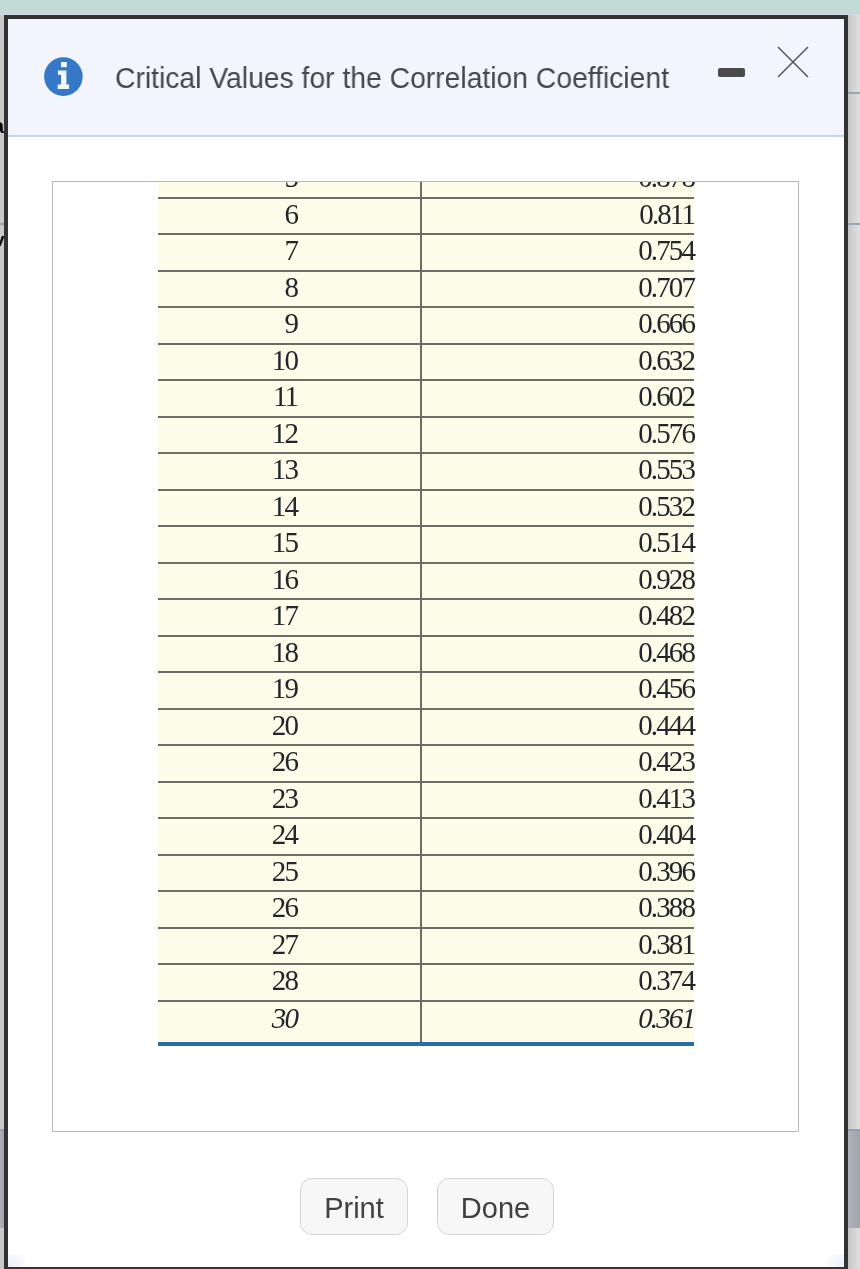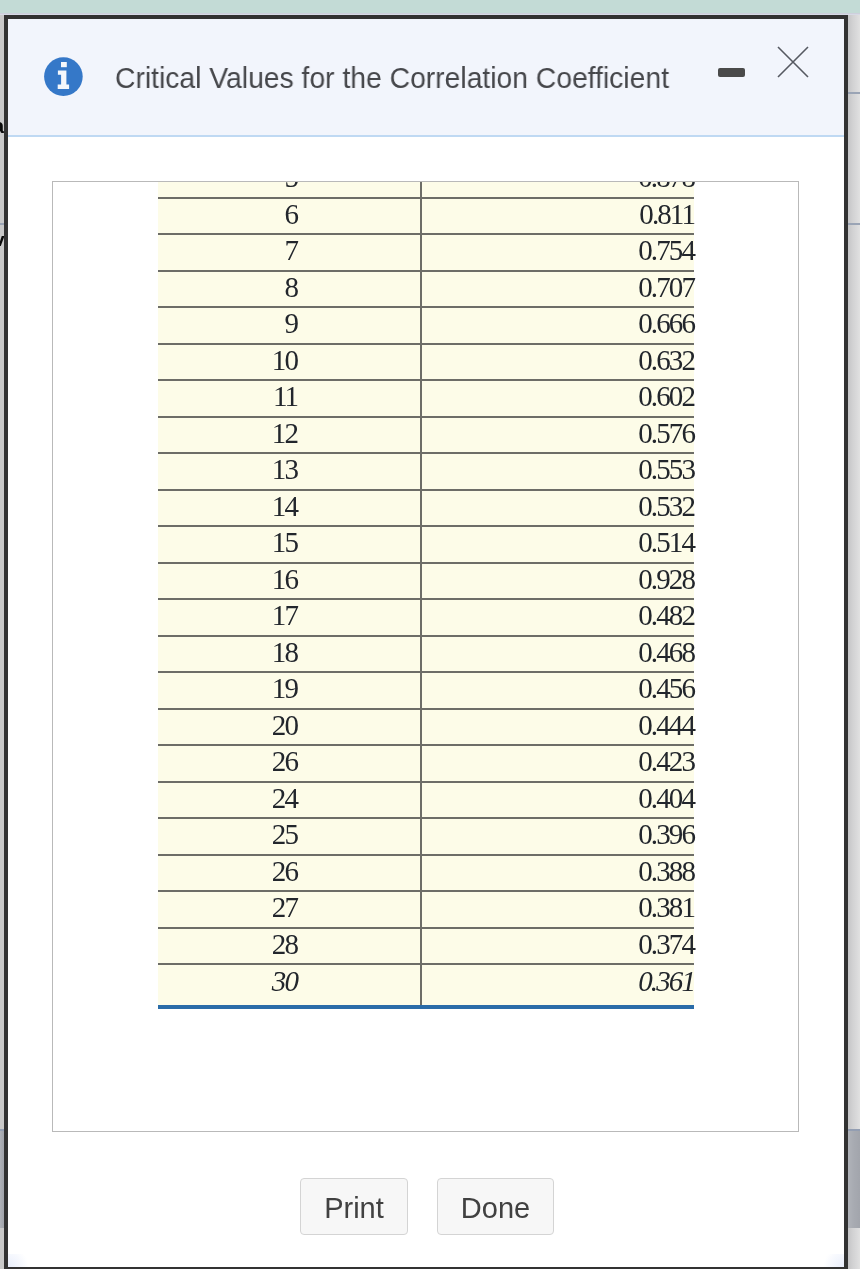--- a/index.html
+++ b/index.html
@@ -49,21 +49,21 @@
                 letter-spacing:-1.9px;text-indent:-4px;}
   table.crit td.c1{width:263px;box-sizing:border-box;border-right:2px solid #6d6d67;text-align:right;padding:0 123px 0 0;}
   table.crit td.c2{width:273px;box-sizing:border-box;padding:0 0 0 5px;}
   table.crit tr:last-child td{height:43px;border-bottom:4px solid #2b6ca8;}
   table.crit td span{display:inline-block;position:relative;top:-2px;}
   table.crit tr:last-child td span{top:-4px;font-style:italic;}
 
   
   .footer{position:absolute;left:-3.5px;top:1041px;width:844px;text-align:center;font-size:0;}
   .btn{display:inline-block;height:57px;line-height:58px;
-       border:1px solid #d4d4d4;border-radius:4px;background:#f7f7f7;color:#414141;
+       border:1px solid #d4d4d4;border-radius:12px;background:#f7f7f7;color:#414141;
        font-size:29px;font-family:"Liberation Sans",sans-serif;box-sizing:border-box;
        padding:0;cursor:pointer;vertical-align:top;will-change:transform;}
   .btn.print{width:108px;}
   .btn.done{width:117px;margin-left:29px;}
 </style>
 </head>
 <body>
 
 <div class="root">
   <div class="page-bg"></div>
@@ -168,20 +168,24 @@
                 </tr>
                 <tr>
                   <td class="c1"><span>20</span></td>
                   <td class="c2"><span>0.444</span></td>
                 </tr>
                 <tr>
                   <td class="c1"><span>26</span></td>
                   <td class="c2"><span>0.423</span></td>
                 </tr>
                 <tr>
+                  <td class="c1"><span>23</span></td>
+                  <td class="c2"><span>0.413</span></td>
+                </tr>
+                <tr>
                   <td class="c1"><span>24</span></td>
                   <td class="c2"><span>0.404</span></td>
                 </tr>
                 <tr>
                   <td class="c1"><span>25</span></td>
                   <td class="c2"><span>0.396</span></td>
                 </tr>
                 <tr>
                   <td class="c1"><span>26</span></td>
                   <td class="c2"><span>0.388</span></td>

